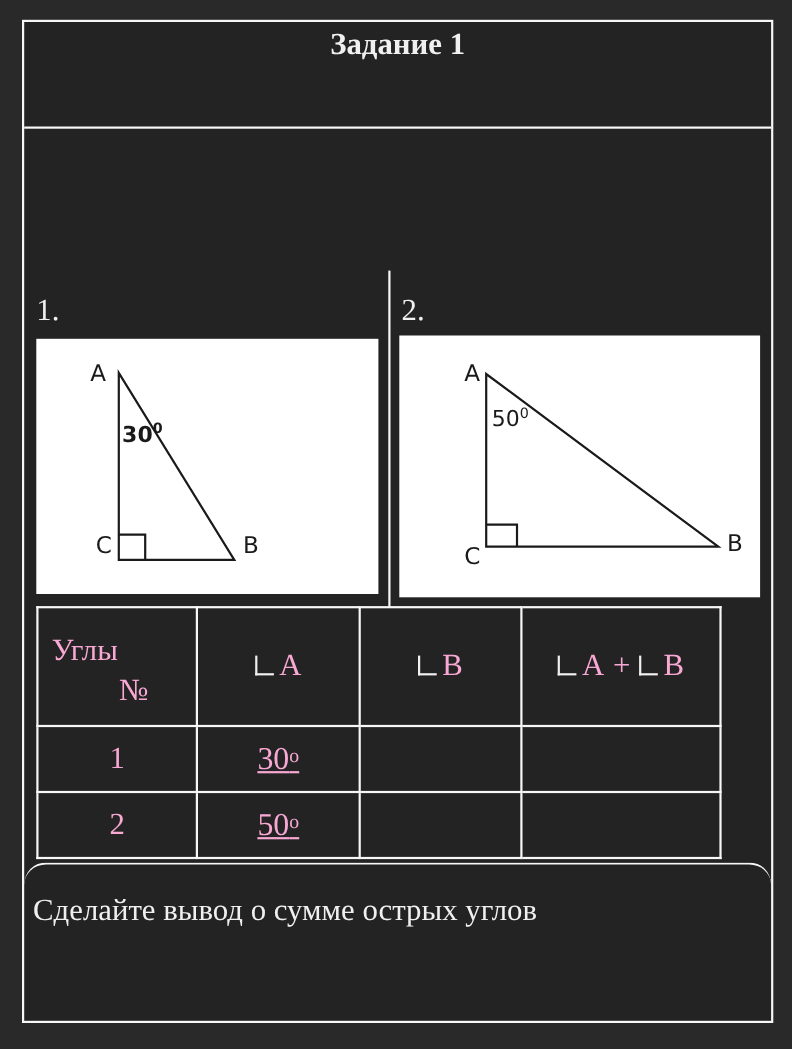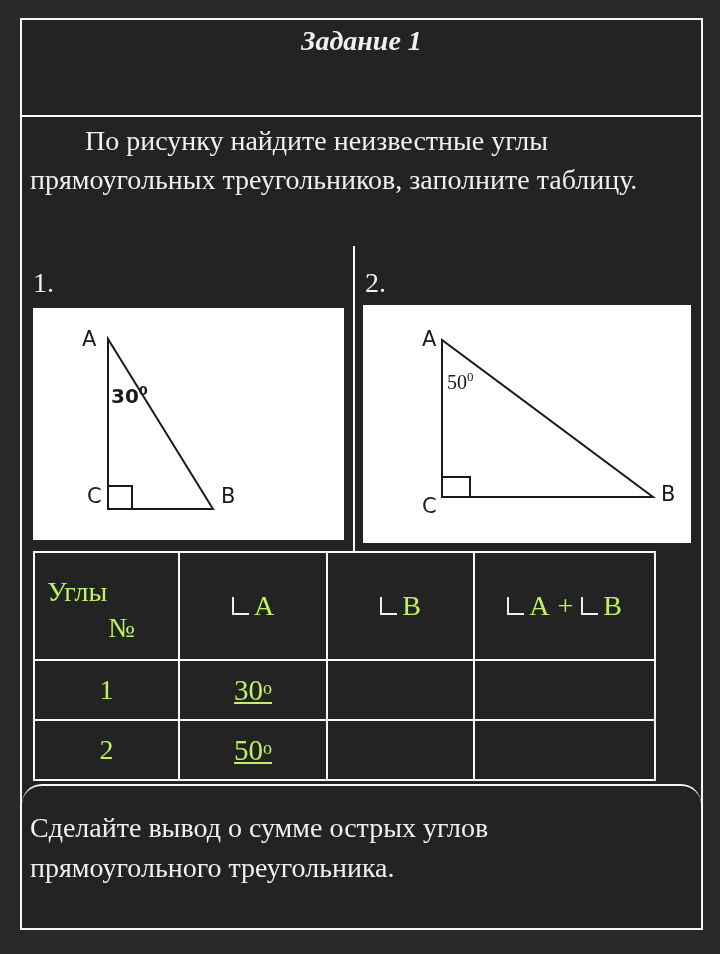--- a/index.html
+++ b/index.html
@@ -12,21 +12,21 @@
   .page{
     position:absolute;left:20px;top:18px;width:679px;height:908px;
     border:2px solid #f7f7f7;background:#232323;
   }
   
   .title-row{
     position:absolute;left:0;top:0;width:100%;height:97px;
     border-bottom:2px solid #f7f7f7;box-sizing:border-box;text-align:center;
   }
   .page-title{
-    display:inline-block;margin-top:5px;font-size:28px;font-weight:bold;line-height:32px;font-style:italic;
+    display:inline-block;margin-top:5px;font-size:28px;font-weight:bold;line-height:32px;
   }
   
   .instr-row{position:absolute;left:0;top:99px;width:100%;padding:2px 8px;box-sizing:border-box;}
   .para{font-size:28px;line-height:39px;}
   .para .line{display:block;}
   .indent{text-indent:55px;}
   
   .figures-row{position:absolute;left:0;top:226px;width:100%;height:305px;}
   .panel-divider{position:absolute;left:331px;top:0;width:2px;height:306px;background:#f7f7f7;}
   .fig-label{position:absolute;font-size:28px;line-height:30px;}
@@ -39,21 +39,21 @@
   .vlab{
     position:absolute;color:#1a1a1a;font-size:21px;line-height:22px;
     font-family:"DejaVu Sans","Liberation Sans",sans-serif;
   }
   .anglab{font-size:20px;}
   .anglab sup{font-size:13px;}
   
   .angles-table{
     position:absolute;left:11px;top:531px;width:621px;
     border-collapse:collapse;table-layout:fixed;
-    font-size:28px;color:#bef264;padding-left:12px;
+    font-size:28px;color:#f9a8d4;padding-left:12px;
   }
   .angles-table td{
     border:2px solid #f7f7f7;text-align:center;vertical-align:middle;
     padding:0;overflow:hidden;
   }
   .angles-table .hrow td{height:106px;}
   .angles-table .drow td{height:58px;}
   .corner-top{text-align:left;padding-left:12px;margin-top:8px;}
   .corner-bottom{text-align:center;padding-left:30px;margin-top:4px;}
   .deg{font-size:29px;text-decoration:underline;}
@@ -76,26 +76,20 @@
 </head>
 <body>
 
 <div class="canvas">
   <div class="page">
 
     <div class="title-row">
       <div class="page-title">Задание 1</div>
     </div>
 
-    <div class="instr-row">
-      <div class="para">
-        <span class="line indent">По рисунку найдите неизвестные углы</span>
-        <span class="line">прямоугольных треугольников, заполните таблицу.</span>
-      </div>
-    </div>
 
     <div class="figures-row">
       <div class="panel-divider"></div>
 
       <div class="fig-label fig-label-1">1.</div>
       <div class="fig-box fig-box-1">
         <svg width="311" height="232" viewBox="0 0 311 232">
           <polygon points="75,31 75,201 180,201" fill="none" stroke="#1a1a1a" stroke-width="2"></polygon>
           <polyline points="75,178 99,178 99,201" fill="none" stroke="#1a1a1a" stroke-width="2"></polyline>
         </svg>
@@ -105,21 +99,21 @@
         <span class="vlab" style="left:188px;top:177px;">B</span>
       </div>
 
       <div class="fig-label fig-label-2">2.</div>
       <div class="fig-box fig-box-2">
         <svg width="328" height="238" viewBox="0 0 328 238">
           <polygon points="79,35 79,192 290,192" fill="none" stroke="#1a1a1a" stroke-width="2"></polygon>
           <polyline points="79,172 107,172 107,192" fill="none" stroke="#1a1a1a" stroke-width="2"></polyline>
         </svg>
         <span class="vlab" style="left:59px;top:23px;">A</span>
-        <span class="vlab anglab" style="left:84px;top:61px;font-family:Liberation Serif, serif;"><span>50</span><sup>0</sup></span>
+        <span class="vlab anglab" style="left:84px;top:61px;"><span>50</span><sup>0</sup></span>
         <span class="vlab" style="left:59px;top:190px;">C</span>
         <span class="vlab" style="left:298px;top:178px;">B</span>
       </div>
     </div>
 
     <table class="angles-table">
       <colgroup>
         <col style="width:145px">
           <col style="width:148px">
           <col style="width:147px">
@@ -152,18 +146,17 @@
           <td><span class="deg"><span>50</span><sup>o</sup></span></td>
           <td></td>
           <td></td>
         </tr>
       </tbody>
     </table>
 
     <div class="concl-row">
       <div class="para">
         <span class="line">Сделайте вывод о сумме острых углов</span>
-        <span class="line">прямоугольного треугольника.</span>
       </div>
     </div>
 
   </div>
 </div>
 
 </body></html>

